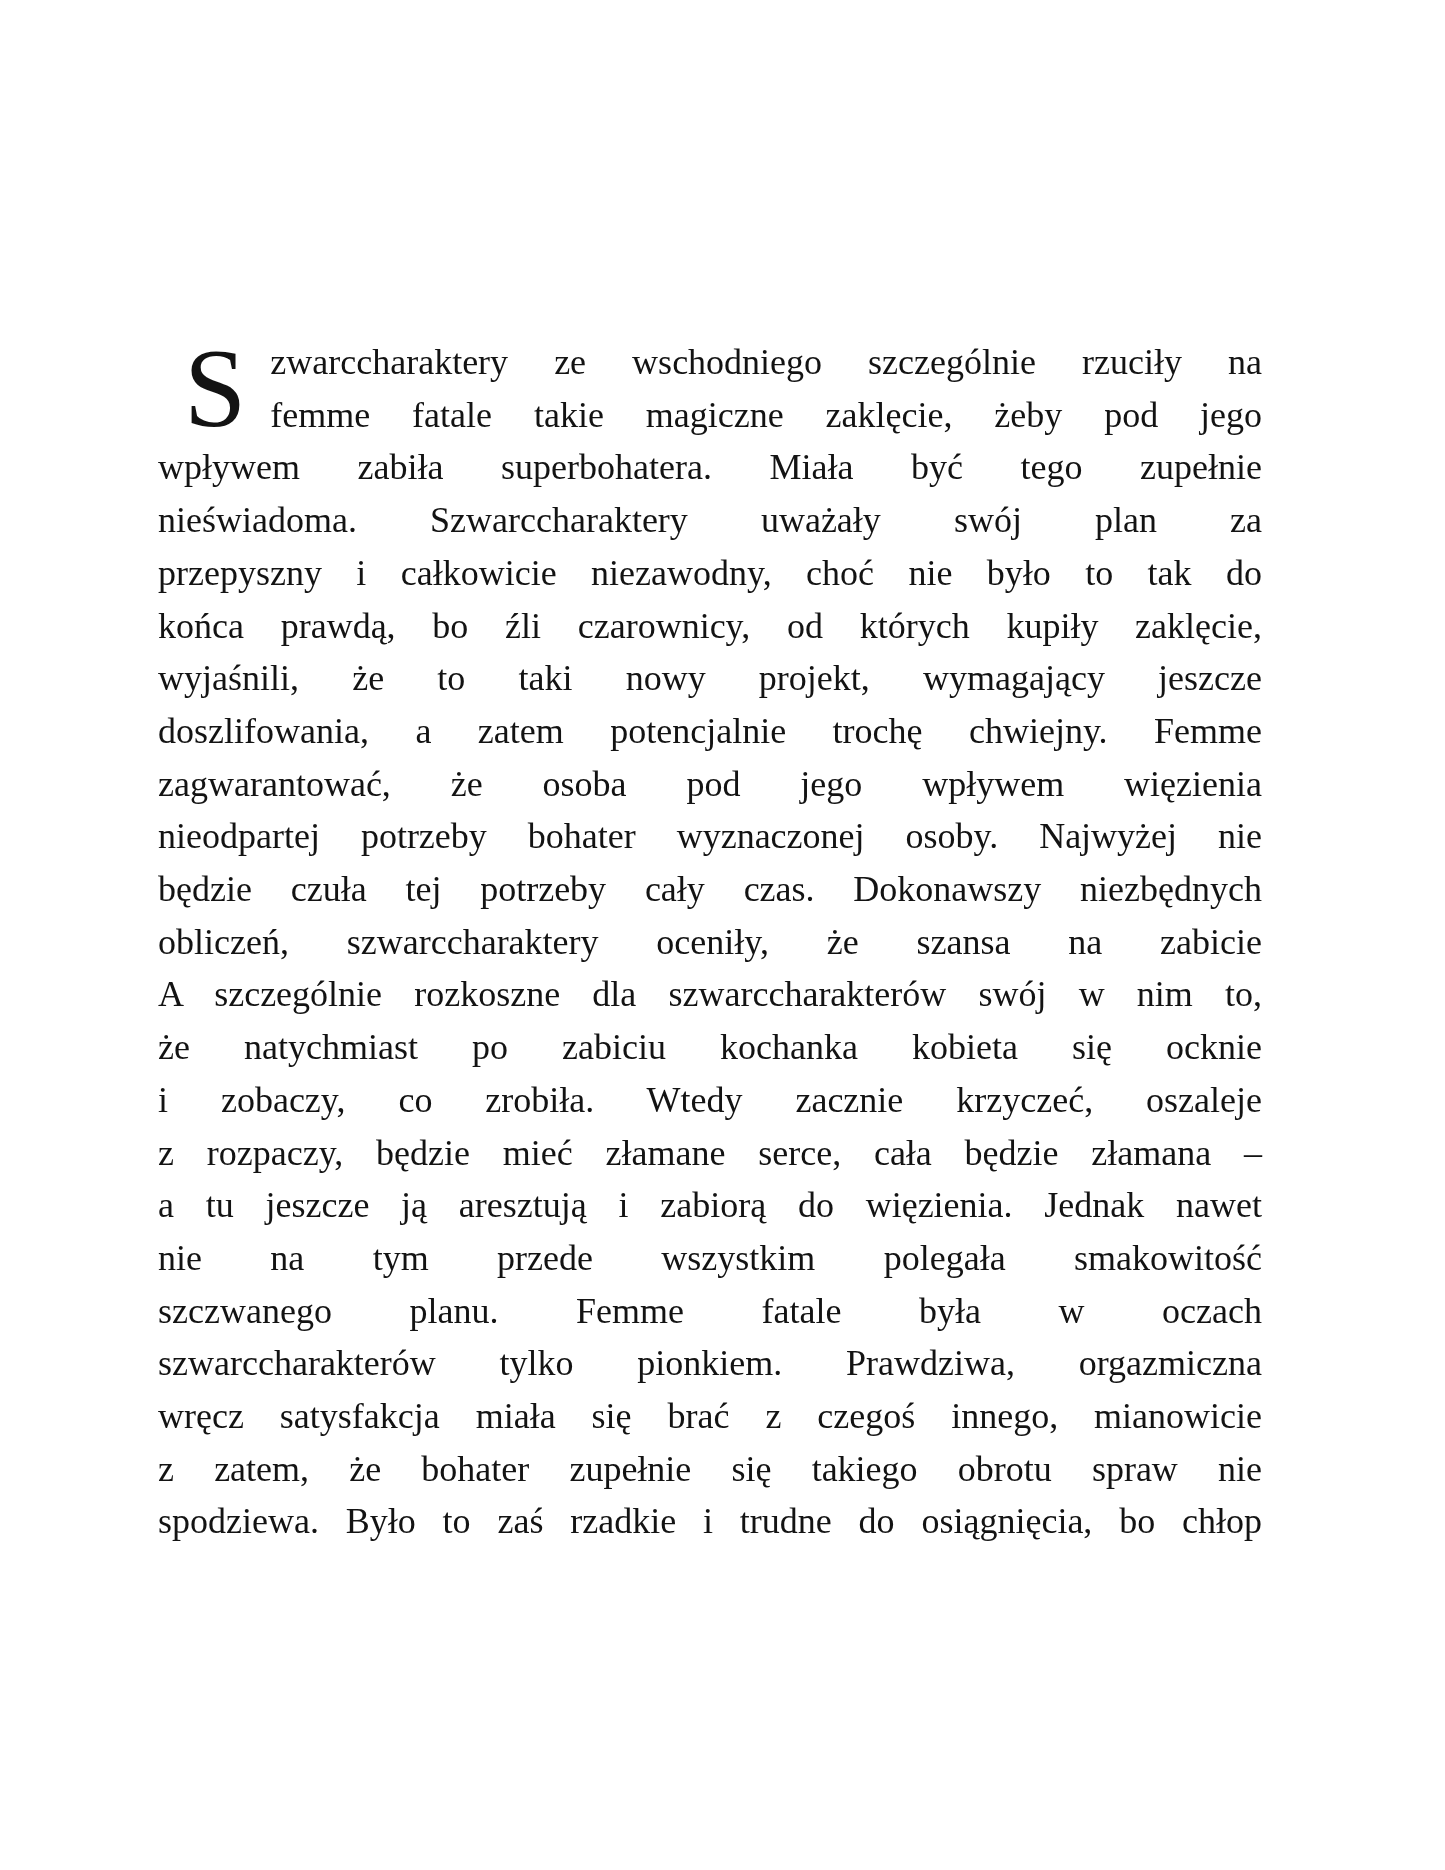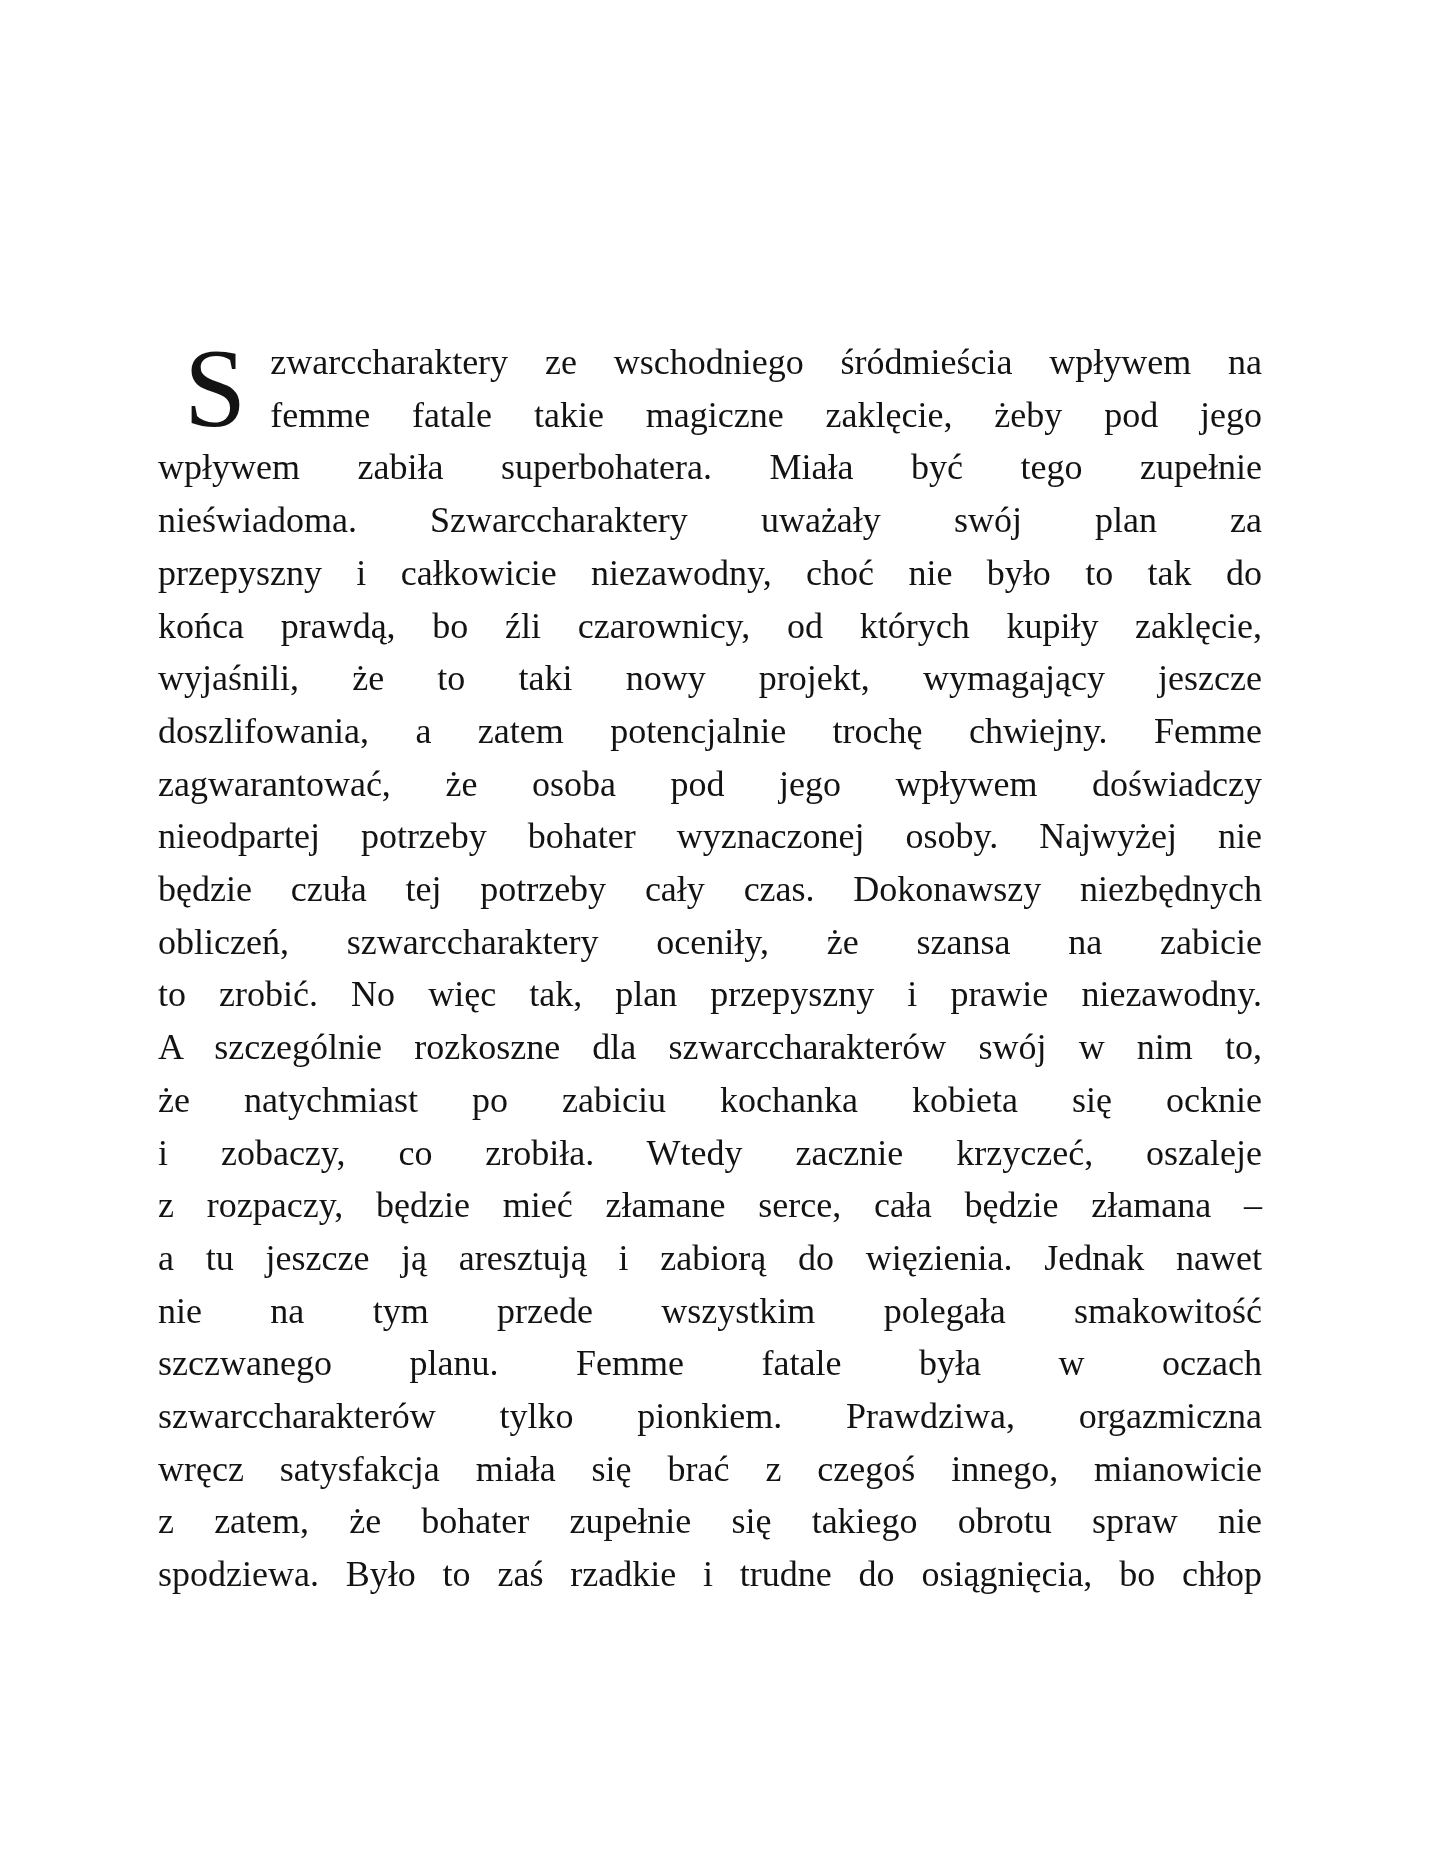--- a/index.html
+++ b/index.html
@@ -42,33 +42,32 @@
     white-space: normal;
     hyphens: none;
   }
 </style>
 </head>
 <body>
 
 <div class="page">
   <div class="text-block">
     <span class="dropcap">S</span>
-    <div class="line">zwarccharaktery ze wschodniego śródmieścia wpływem na</div>
+    <div class="line">zwarccharaktery ze wschodniego szczególnie rzuciły na</div>
     <div class="line">femme fatale takie magiczne zaklęcie, żeby pod jego</div>
     <div class="line">wpływem zabiła superbohatera. Miała być tego zupełnie</div>
     <div class="line">nieświadoma. Szwarccharaktery uważały swój plan za</div>
     <div class="line">przepyszny i całkowicie niezawodny, choć nie było to tak do</div>
     <div class="line">końca prawdą, bo źli czarownicy, od których kupiły zaklęcie,</div>
     <div class="line">wyjaśnili, że to taki nowy projekt, wymagający jeszcze</div>
     <div class="line">doszlifowania, a zatem potencjalnie trochę chwiejny. Femme</div>
-    <div class="line">zagwarantować, że osoba pod jego wpływem doświadczy</div>
+    <div class="line">zagwarantować, że osoba pod jego wpływem więzienia</div>
     <div class="line">nieodpartej potrzeby bohater wyznaczonej osoby. Najwyżej nie</div>
     <div class="line">będzie czuła tej potrzeby cały czas. Dokonawszy niezbędnych</div>
     <div class="line">obliczeń, szwarccharaktery oceniły, że szansa na zabicie</div>
-    <div class="line">to zrobić. No więc tak, plan przepyszny i prawie niezawodny.</div>
     <div class="line">A szczególnie rozkoszne dla szwarccharakterów swój w nim to,</div>
     <div class="line">że natychmiast po zabiciu kochanka kobieta się ocknie</div>
     <div class="line">i zobaczy, co zrobiła. Wtedy zacznie krzyczeć, oszaleje</div>
     <div class="line">z rozpaczy, będzie mieć złamane serce, cała będzie złamana –</div>
     <div class="line">a tu jeszcze ją aresztują i zabiorą do więzienia. Jednak nawet</div>
     <div class="line">nie na tym przede wszystkim polegała smakowitość</div>
     <div class="line">szczwanego planu. Femme fatale była w oczach</div>
     <div class="line">szwarccharakterów tylko pionkiem. Prawdziwa, orgazmiczna</div>
     <div class="line">wręcz satysfakcja miała się brać z czegoś innego, mianowicie</div>
     <div class="line">z zatem, że bohater zupełnie się takiego obrotu spraw nie</div>

